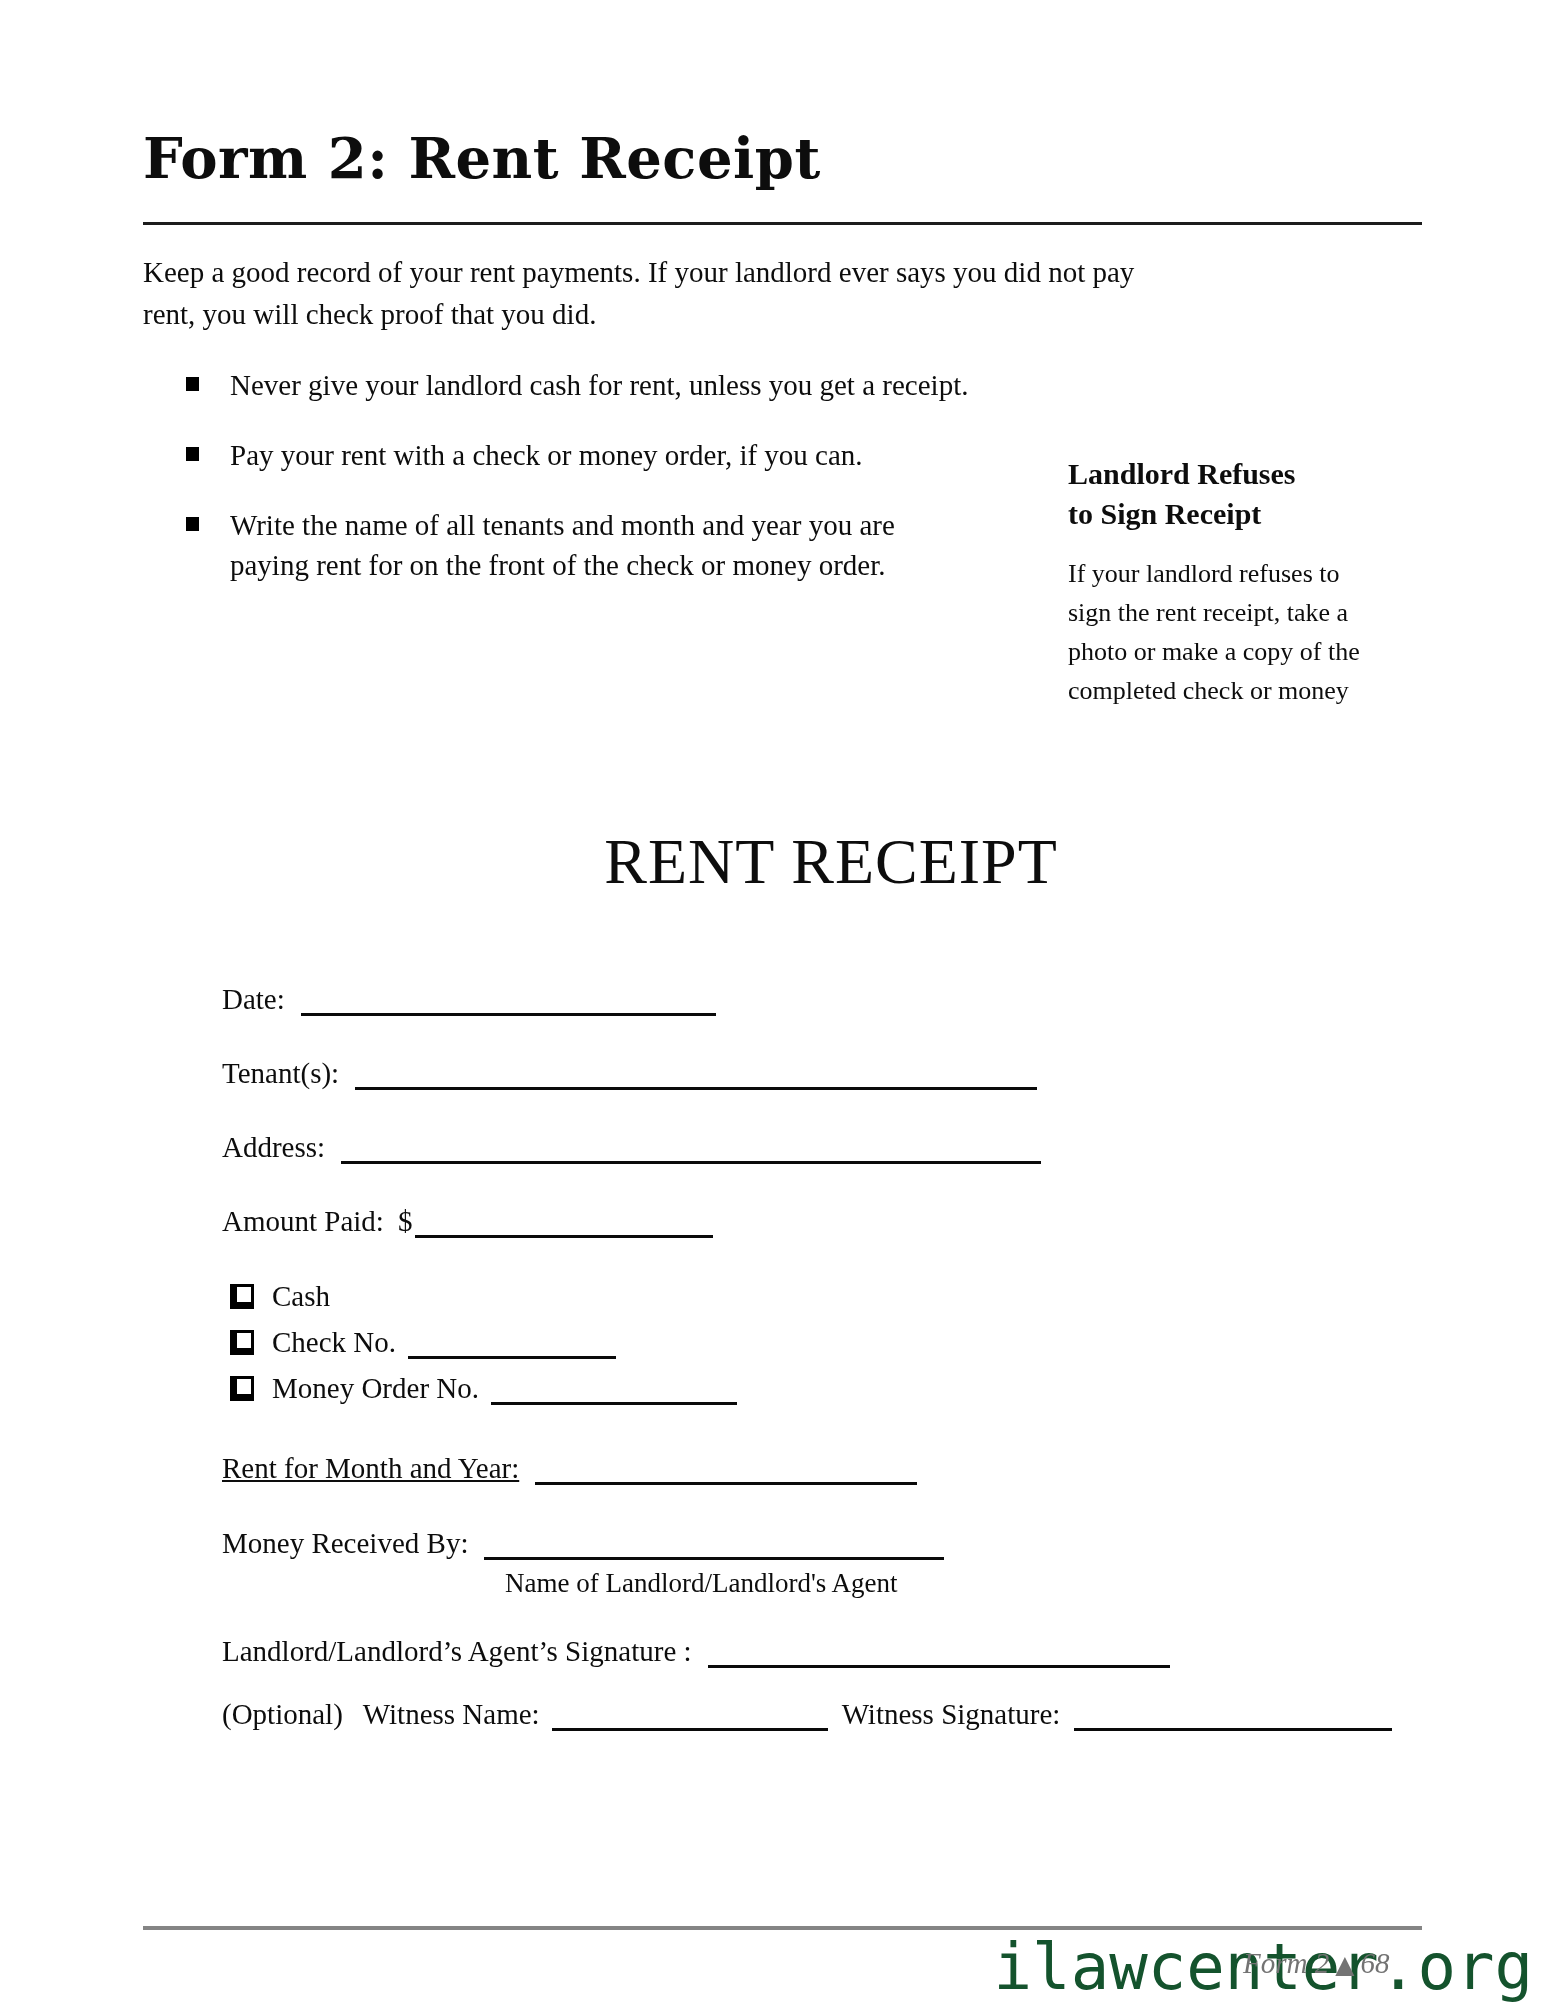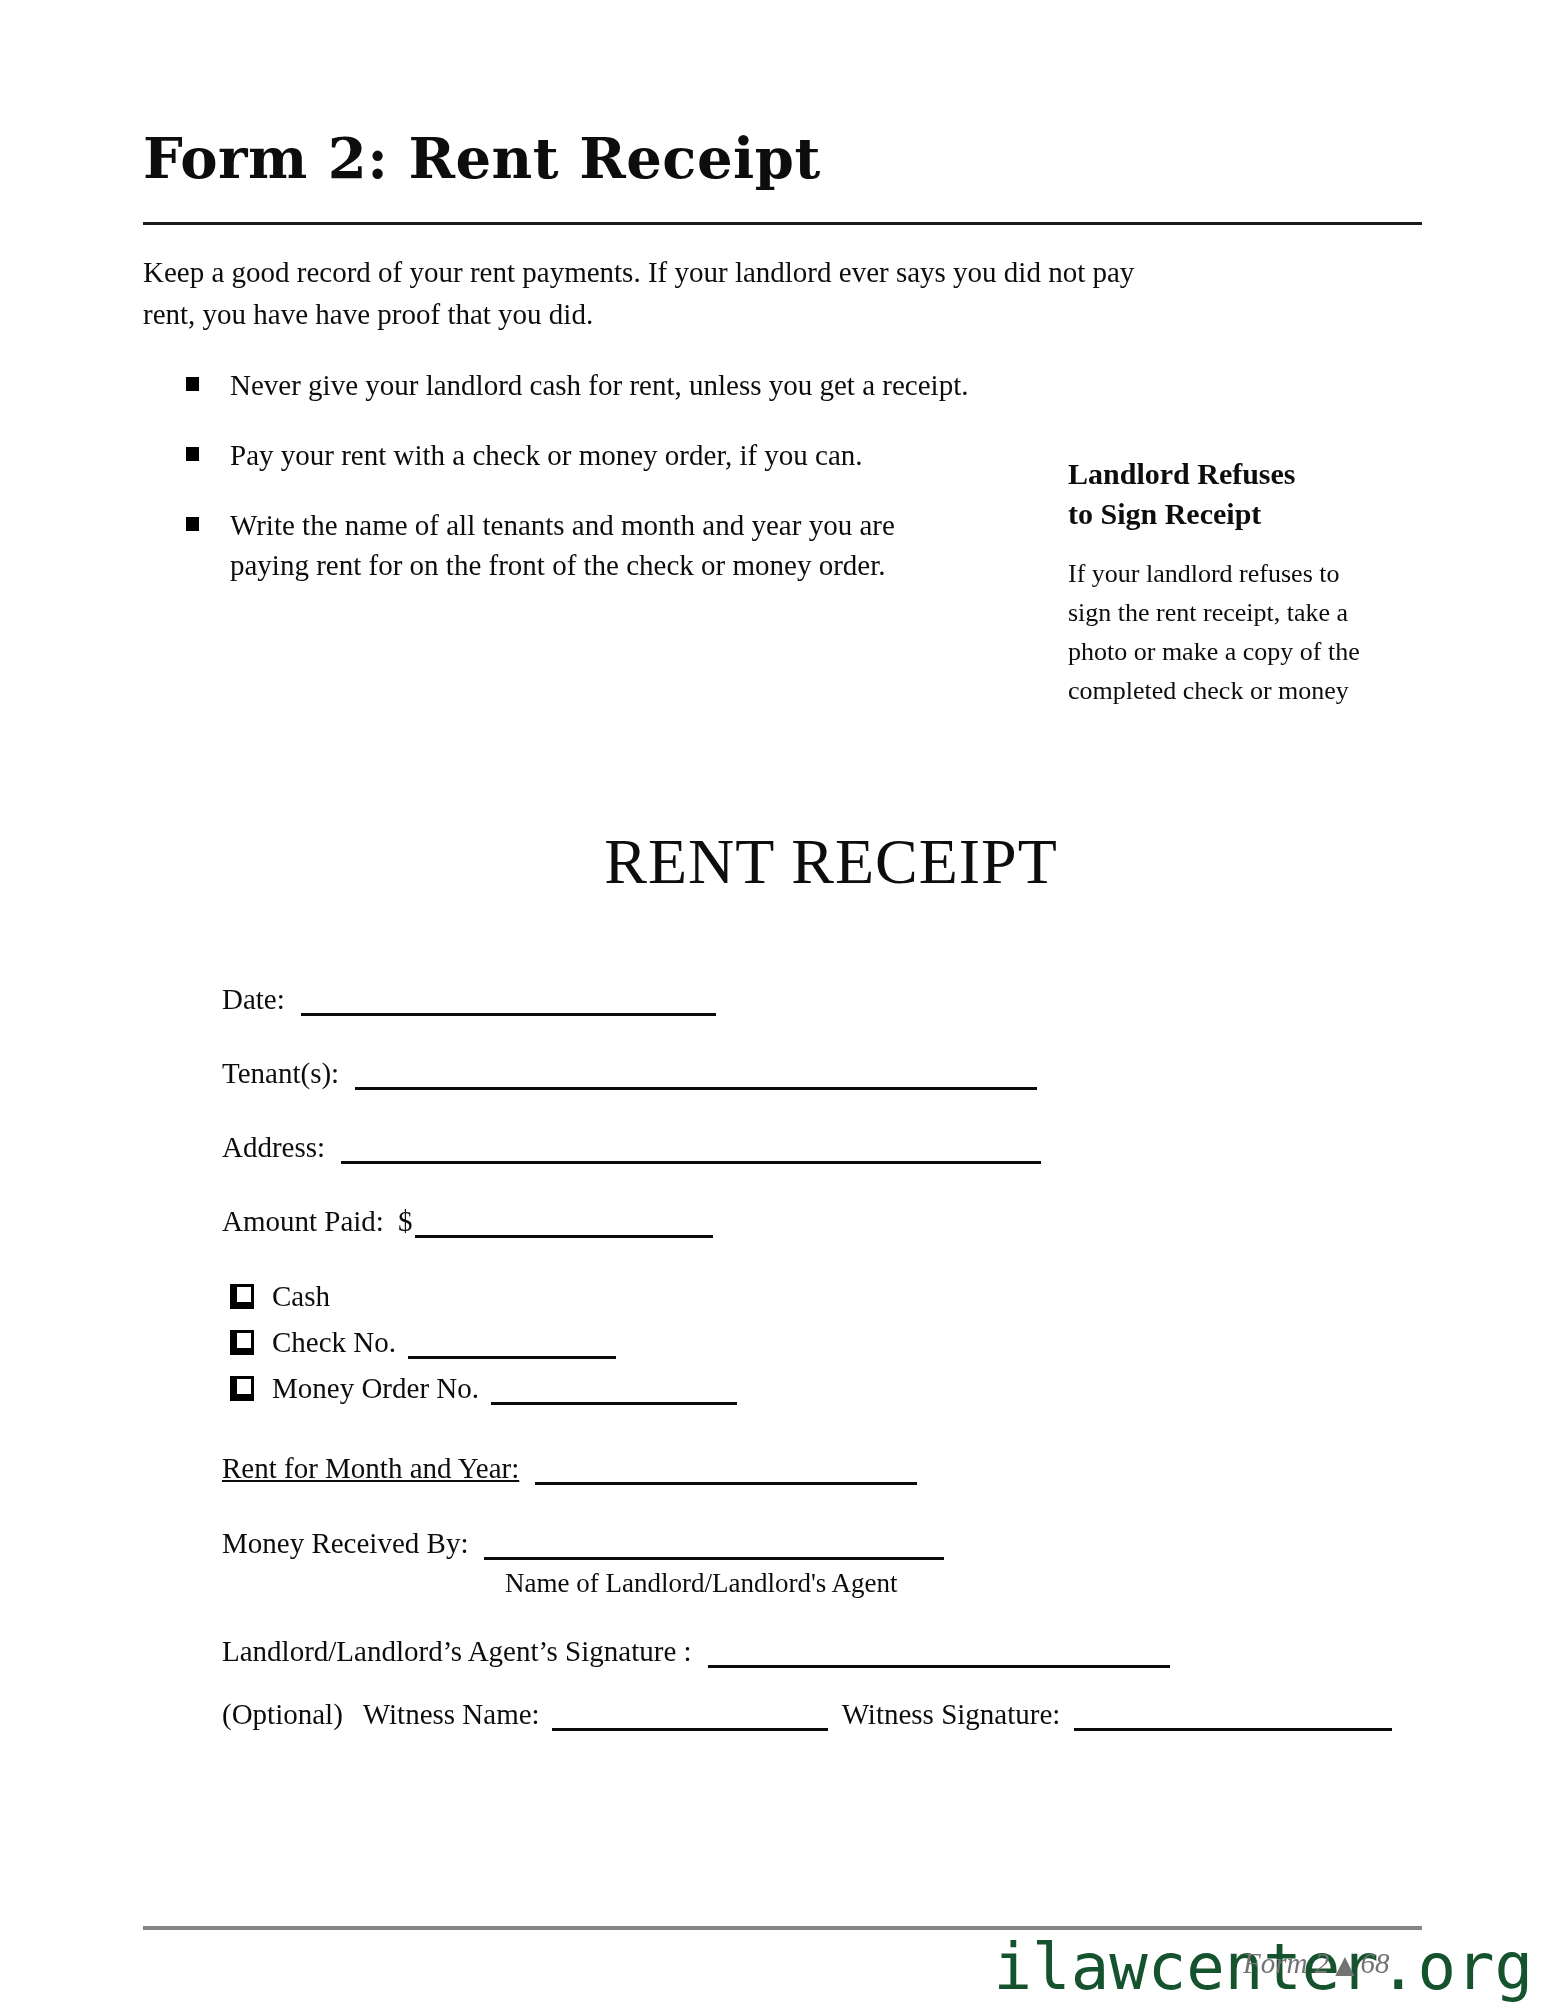--- a/index.html
+++ b/index.html
@@ -82,21 +82,21 @@
 </head>
 <body>
 
 <div class="page">
 
   <h1 class="doc-title">Form 2: Rent Receipt</h1>
   <div class="title-rule"></div>
 
   <p class="intro">
     <span class="ln">Keep a good record of your rent payments. If your landlord ever says you did not pay</span>
-    <span class="ln">rent, you have have proof that you did.</span>
+    <span class="ln">rent, you will check proof that you did.</span>
   </p>
 
   <div class="columns">
     <ul class="bullets">
       <li>
         <span class="sq"></span>
         <span class="ln">Never give your landlord cash for rent, unless you get a receipt.</span>
       </li>
       <li>
         <span class="sq"></span>

